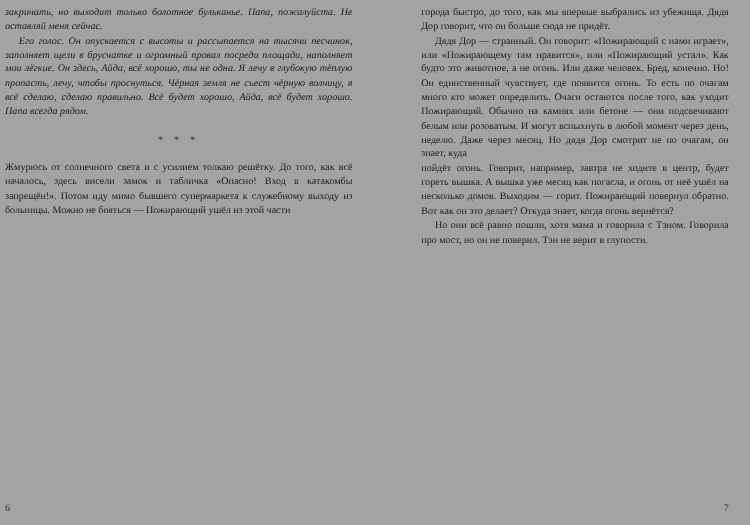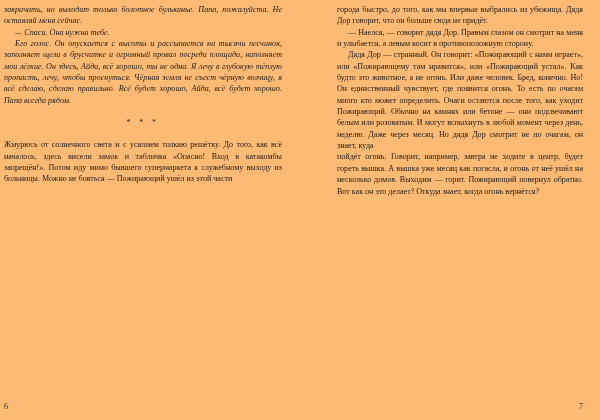--- a/index.html
+++ b/index.html
@@ -15,21 +15,21 @@
     font-family: "Liberation Serif", "DejaVu Serif", serif;
     color: #1a1a1a;
     -webkit-font-smoothing: antialiased;
   }
 
   .spread {
     position: relative;
     width: 600px;
     height: 420px;
     display: flex;
-    background: #fdba74;
+    background: #a3a3a3;
   }
 
   .page {
     position: relative;
     height: 420px;
     box-sizing: border-box;
   }
 
   .page-left {
     width: 300px;
@@ -103,38 +103,37 @@
 </style>
 </head>
 <body>
 
 <div class="spread">
 
   <div class="page page-left">
 
     <div class="textblock italic-section">
       <p class="noindent">закричать, но выходит только болотное бульканье. Папа, пожалуйста. Не оставляй меня сейчас.</p>
-      <p>— Спаси. Она нужна тебе.</p>
       <p>Его голос. Он опускается с высоты и рассыпается на тысячи песчинок, заполняет щели в брусчатке и огромный провал посреди площади, наполняет мои лёгкие. Он здесь, Айда, всё хорошо, ты не одна. Я лечу в глубокую тёплую пропасть, лечу, чтобы проснуться. Чёрная земля не съест чёрную волчицу, я всё сделаю, сделаю правильно. Всё будет хорошо, Айда, всё будет хорошо. Папа всегда рядом.</p>
     </div>
 
     <div class="divider">* * *</div>
 
     <div class="textblock roman-section">
       <p class="noindent">Жмурюсь от солнечного света и с усилием толкаю решётку. До того, как всё началось, здесь висели замок и табличка «Опасно! Вход в катакомбы запрещён!». Потом иду мимо бывшего супермаркета к служебному выходу из больницы. Можно не бояться — Пожирающий ушёл из этой части</p>
     </div>
 
     <div class="folio folio-left">6</div>
   </div>
 
   <div class="page page-right">
 
     <div class="textblock roman-section">
       <p class="noindent">города быстро, до того, как мы впервые выбрались из убежища. Дядя Дор говорит, что он больше сюда не придёт.</p>
-      <p>— Наелся, — говорит дядя Дор. Правым глазом он смотрит на меня и улыбается, а левым косит в противоположную сторону.</p>
       <p><span>Дядя Дор — странный. Он говорит: «Пожирающий с нами играет», или «Пожирающему там нравится», или «Пожирающий устал». Как будто это животное, а не огонь. Или даже человек. Бред, конечно. Но! Он единственный чувствует, где появится огонь. То есть по очагам много кто может определить. Очаги остаются после того, как уходит Пожирающий. Обычно на камнях или бетоне — они подсвечивают белым или розоватым. И могут вспыхнуть в любой момент через день, неделю. Даже через месяц. Но дядя Дор смотрит не по очагам, он знает, </span><span class="inline-italic">куда</span></p>
       <p class="noindent">пойдёт огонь. Говорит, например, завтра не ходите в центр, будет гореть вышка. А вышка уже месяц как погасла, и огонь от неё ушёл на несколько домов. Выходим — горит. Пожирающий повернул обратно. Вот как он это делает? Откуда знает, когда огонь вернётся?</p>
+      <p>Но они всё равно пошли, хотя мама и говорила с Тэном. Говорила про мост, но он не поверил. Тэн не верит в глупости.</p>
     </div>
 
     <div class="folio folio-right">7</div>
   </div>
 
 </div>
 
 </body></html>

